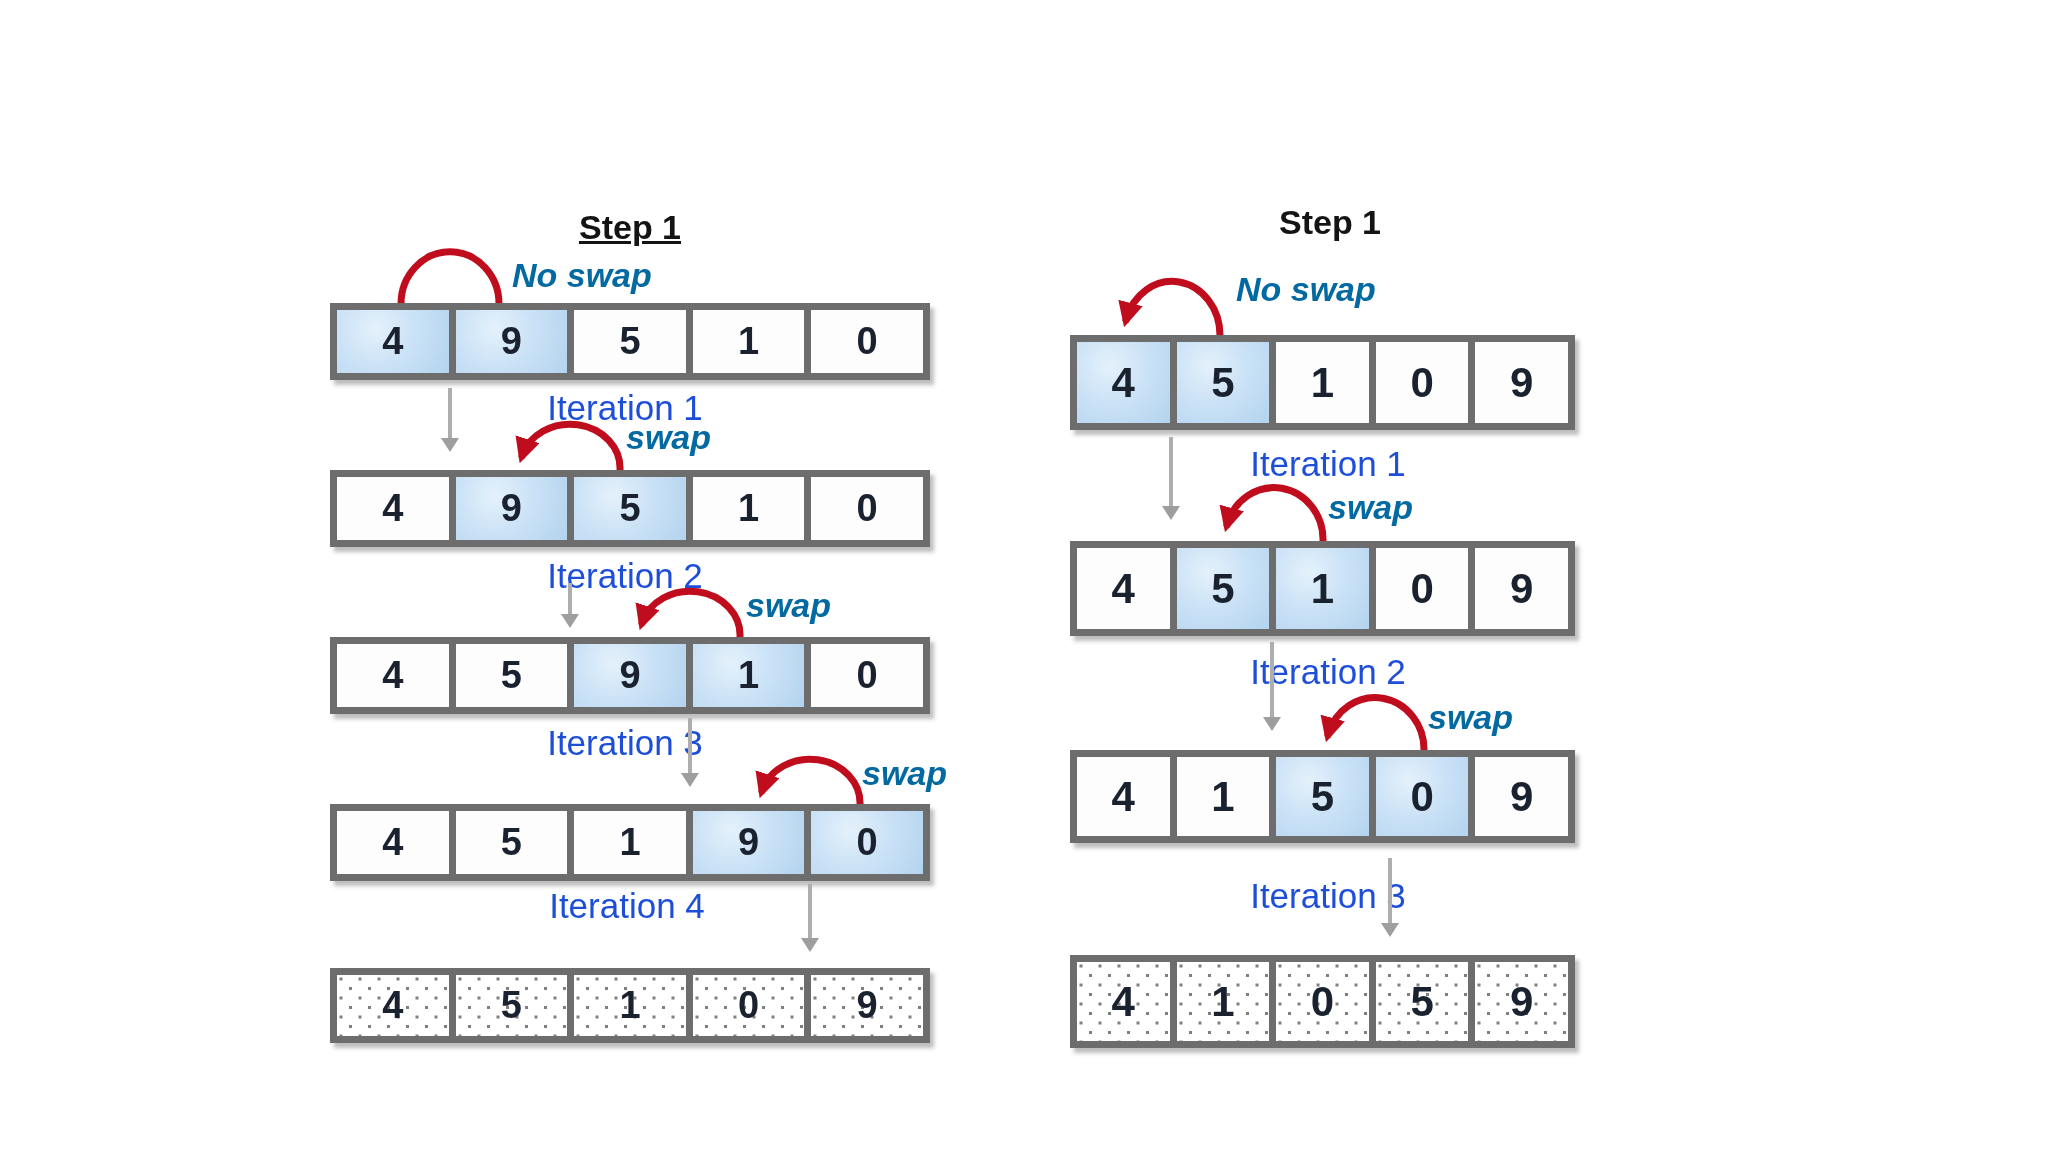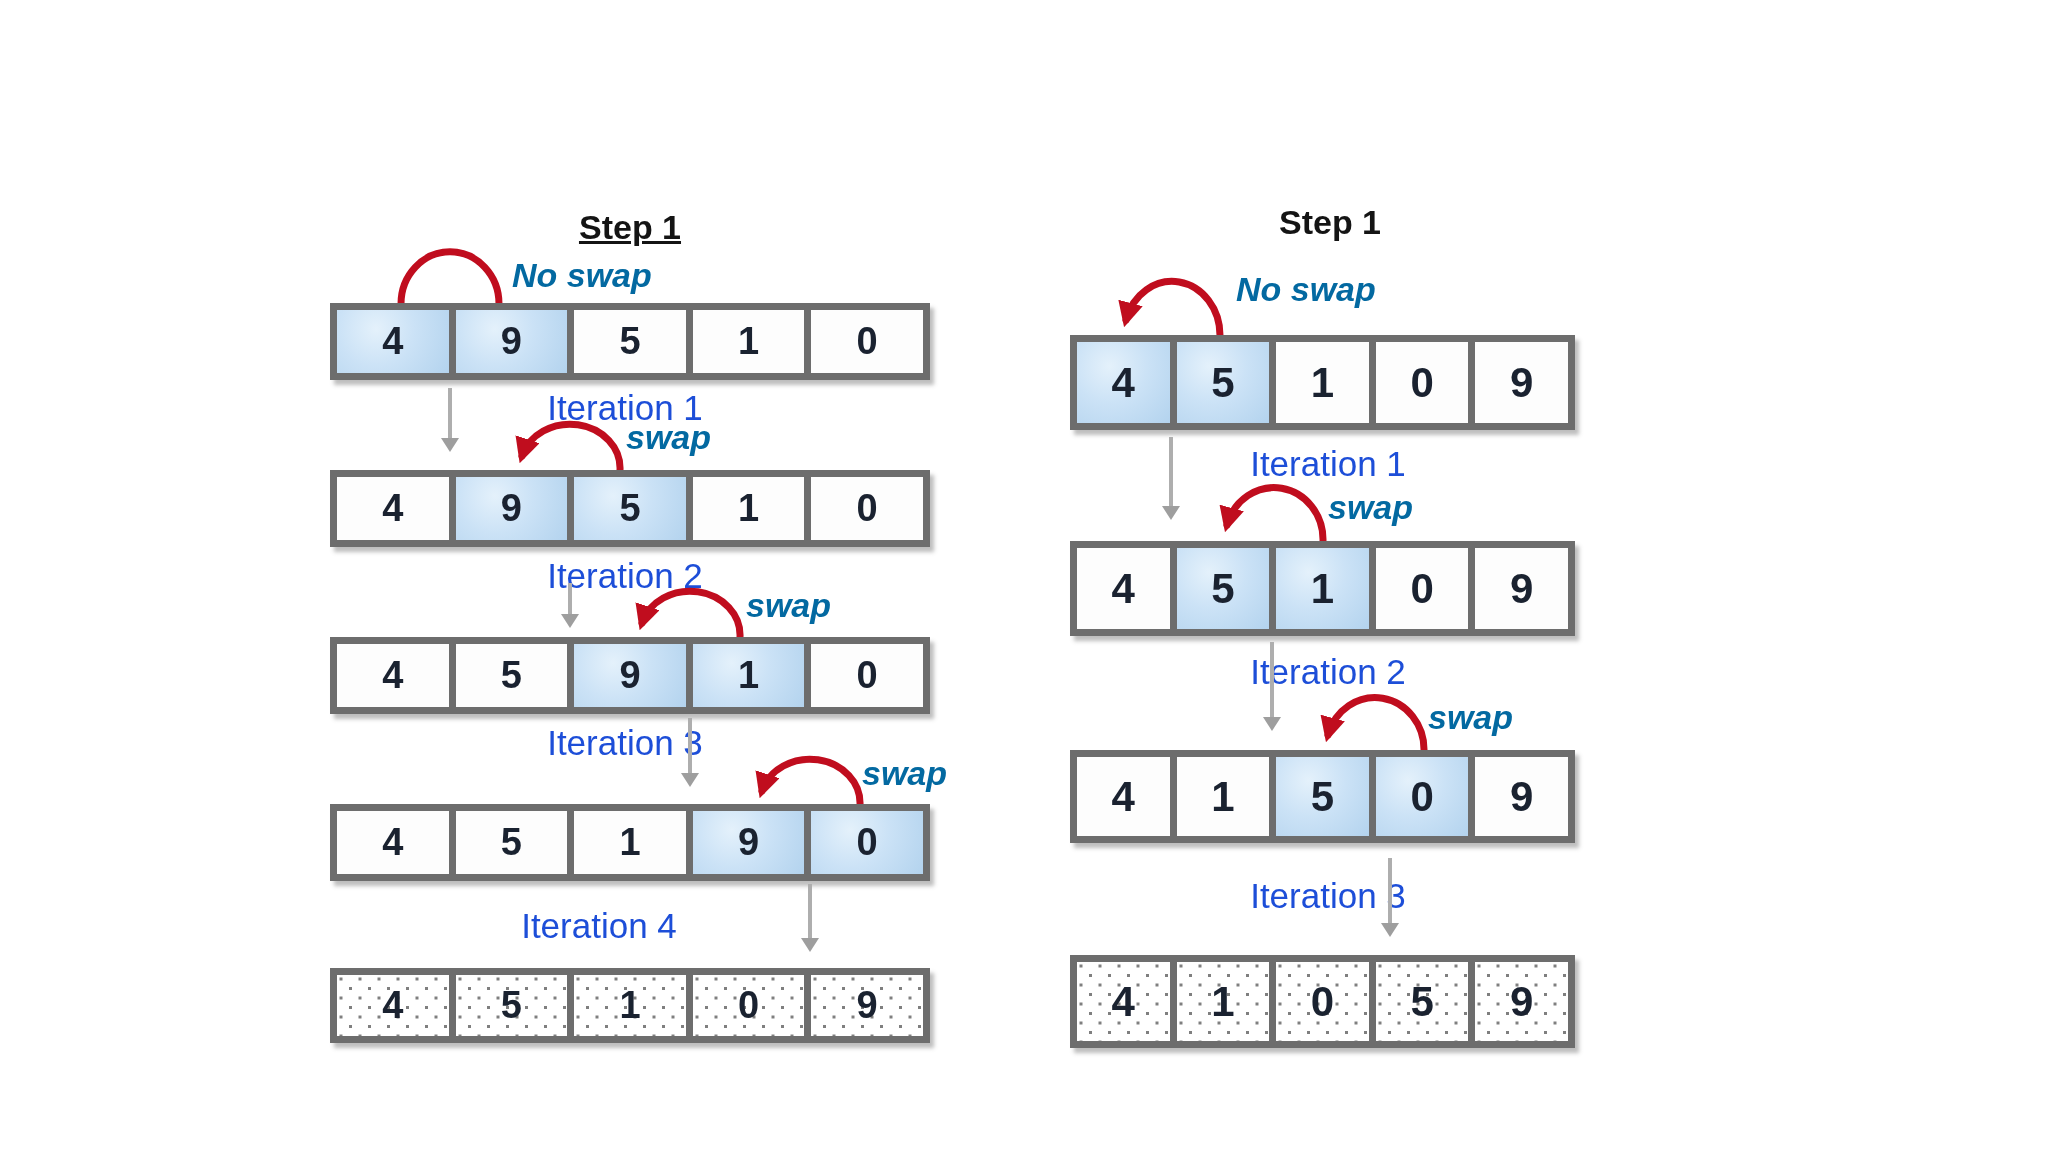--- a/index.html
+++ b/index.html
@@ -93,21 +93,21 @@
   <div class="swaplabel" style="left:862px;top:754px;">swap</div>
 
   <div class="array s1" style="left:330px;top:804px;width:600px;height:77px;">
     <div class="cell">4</div>
     <div class="cell">5</div>
     <div class="cell">1</div>
     <div class="cell hl">9</div>
     <div class="cell hl">0</div>
   </div>
 
-  <div class="itlabel" style="left:429px;top:886px;margin-top:20px;">Iteration 4</div>
+  <div class="itlabel" style="left:457px;top:886px;">Iteration 4</div>
   <div class="flow" style="left:808px;top:884px;height:54px;"></div>
 
   <div class="array s1" style="left:330px;top:968px;width:600px;height:75px;">
     <div class="cell dot">4</div>
     <div class="cell dot">5</div>
     <div class="cell dot">1</div>
     <div class="cell dot">0</div>
     <div class="cell dot">9</div>
   </div>
 

